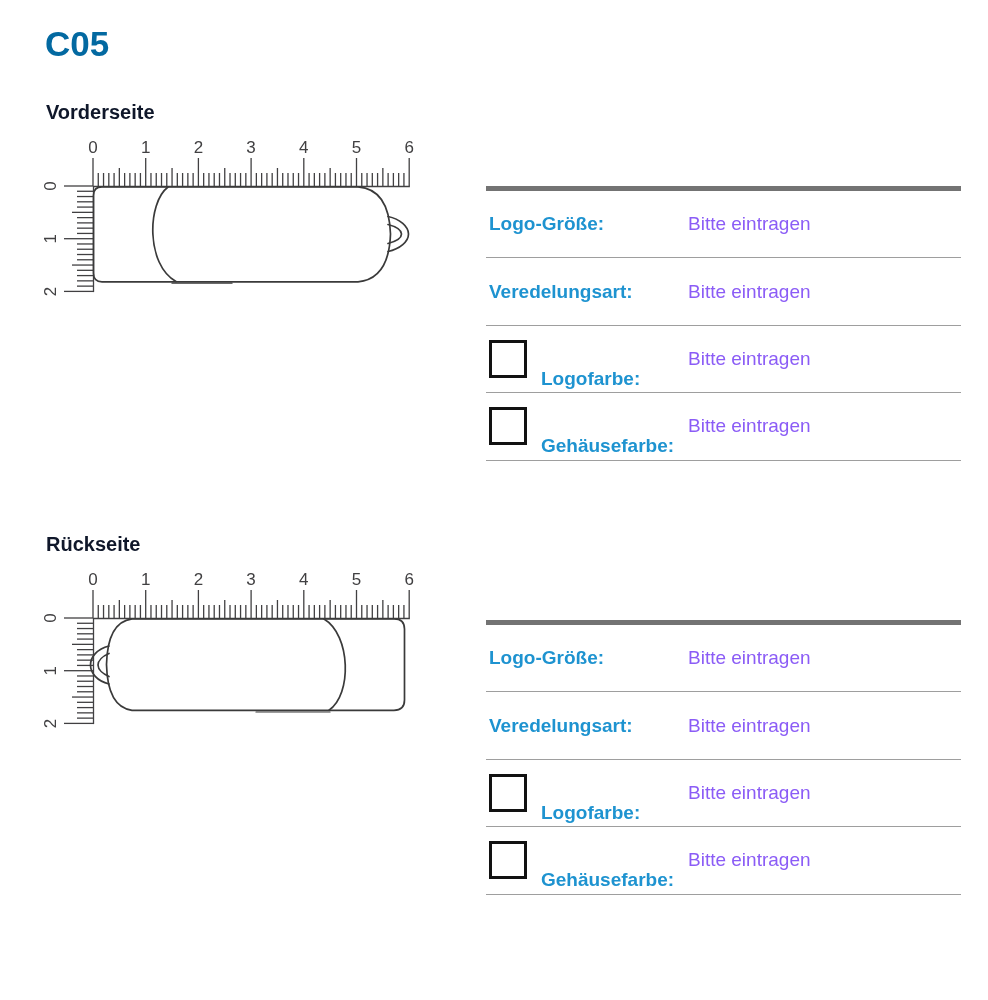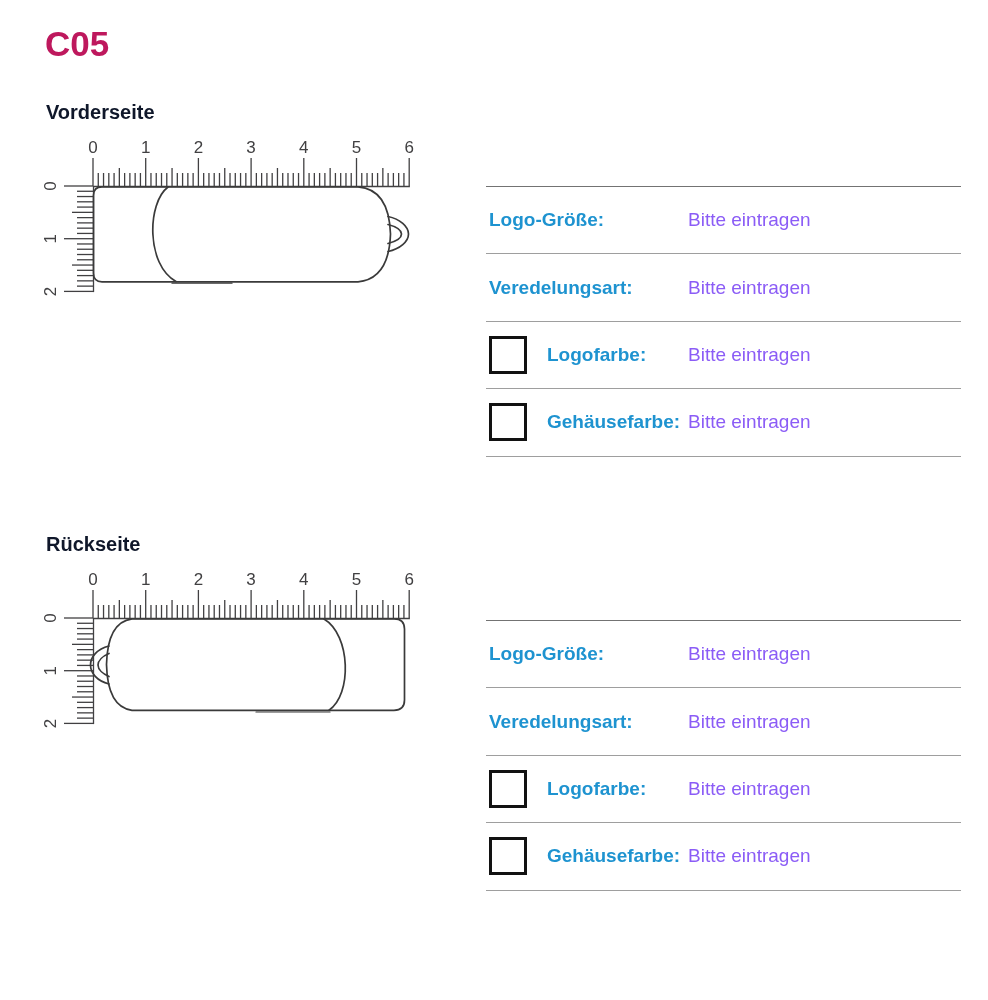--- a/index.html
+++ b/index.html
@@ -12,34 +12,34 @@
   .section-heading{left:46px;font-size:20px;font-weight:bold;color:#0f172a;}
 
   
   svg.drawing{position:absolute;overflow:visible;}
   .ruler line{stroke:#414042;stroke-width:1.3;}
   .ruler text{fill:#414042;font-size:17px;font-family:"Liberation Sans",sans-serif;stroke:none;}
   .outline{fill:none;stroke:#3a3a3a;stroke-width:1.7;stroke-linejoin:round;stroke-linecap:round;}
   .outline-thin{fill:none;stroke:#3a3a3a;stroke-width:1.2;stroke-linecap:round;}
 
   
-  .form{position:absolute;width:475px;border-top:1px solid #737373;}
+  .form{position:absolute;width:475px;border-top:5px solid #737373;}
   .form-row{position:relative;height:66.4px;border-bottom:1px solid #9e9e9e;}
   .field-label{position:absolute;left:3px;top:50%;transform:translateY(-50%);
                font-size:19px;font-weight:bold;white-space:nowrap;}
-  .field-label.after-cb{left:61px;}
+  .field-label.after-cb{left:55px;margin-top:20px;}
   .field-value{position:absolute;left:202px;top:50%;transform:translateY(-50%);
                font-size:19px;color:#8b5cf6;white-space:nowrap;}
   .checkbox{position:absolute;left:3px;top:50%;transform:translateY(-50%);
             width:32px;height:32px;border:3px solid #121212;background:#fff;}
 </style>
 </head>
 <body>
 
-<div class="abs doc-title" style="color:#be185d;">C05</div>
+<div class="abs doc-title" style="color:#0369a1;">C05</div>
 
 <div class="abs section-heading" style="top:101px;">Vorderseite</div>
 
 <svg class="drawing" style="left:30px;top:126px;width:400px;height:180px;" viewBox="30 126 400 180">
   <g id="front-ruler" class="ruler">
       <line x1="93" y1="186.5" x2="409.90000000000003" y2="186.5"></line>
       <line x1="93" y1="158" x2="93" y2="186"></line>
       <line x1="98.27" y1="173" x2="98.27" y2="186"></line>
       <line x1="103.54" y1="173" x2="103.54" y2="186"></line>
       <line x1="108.81" y1="173" x2="108.81" y2="186"></line>

